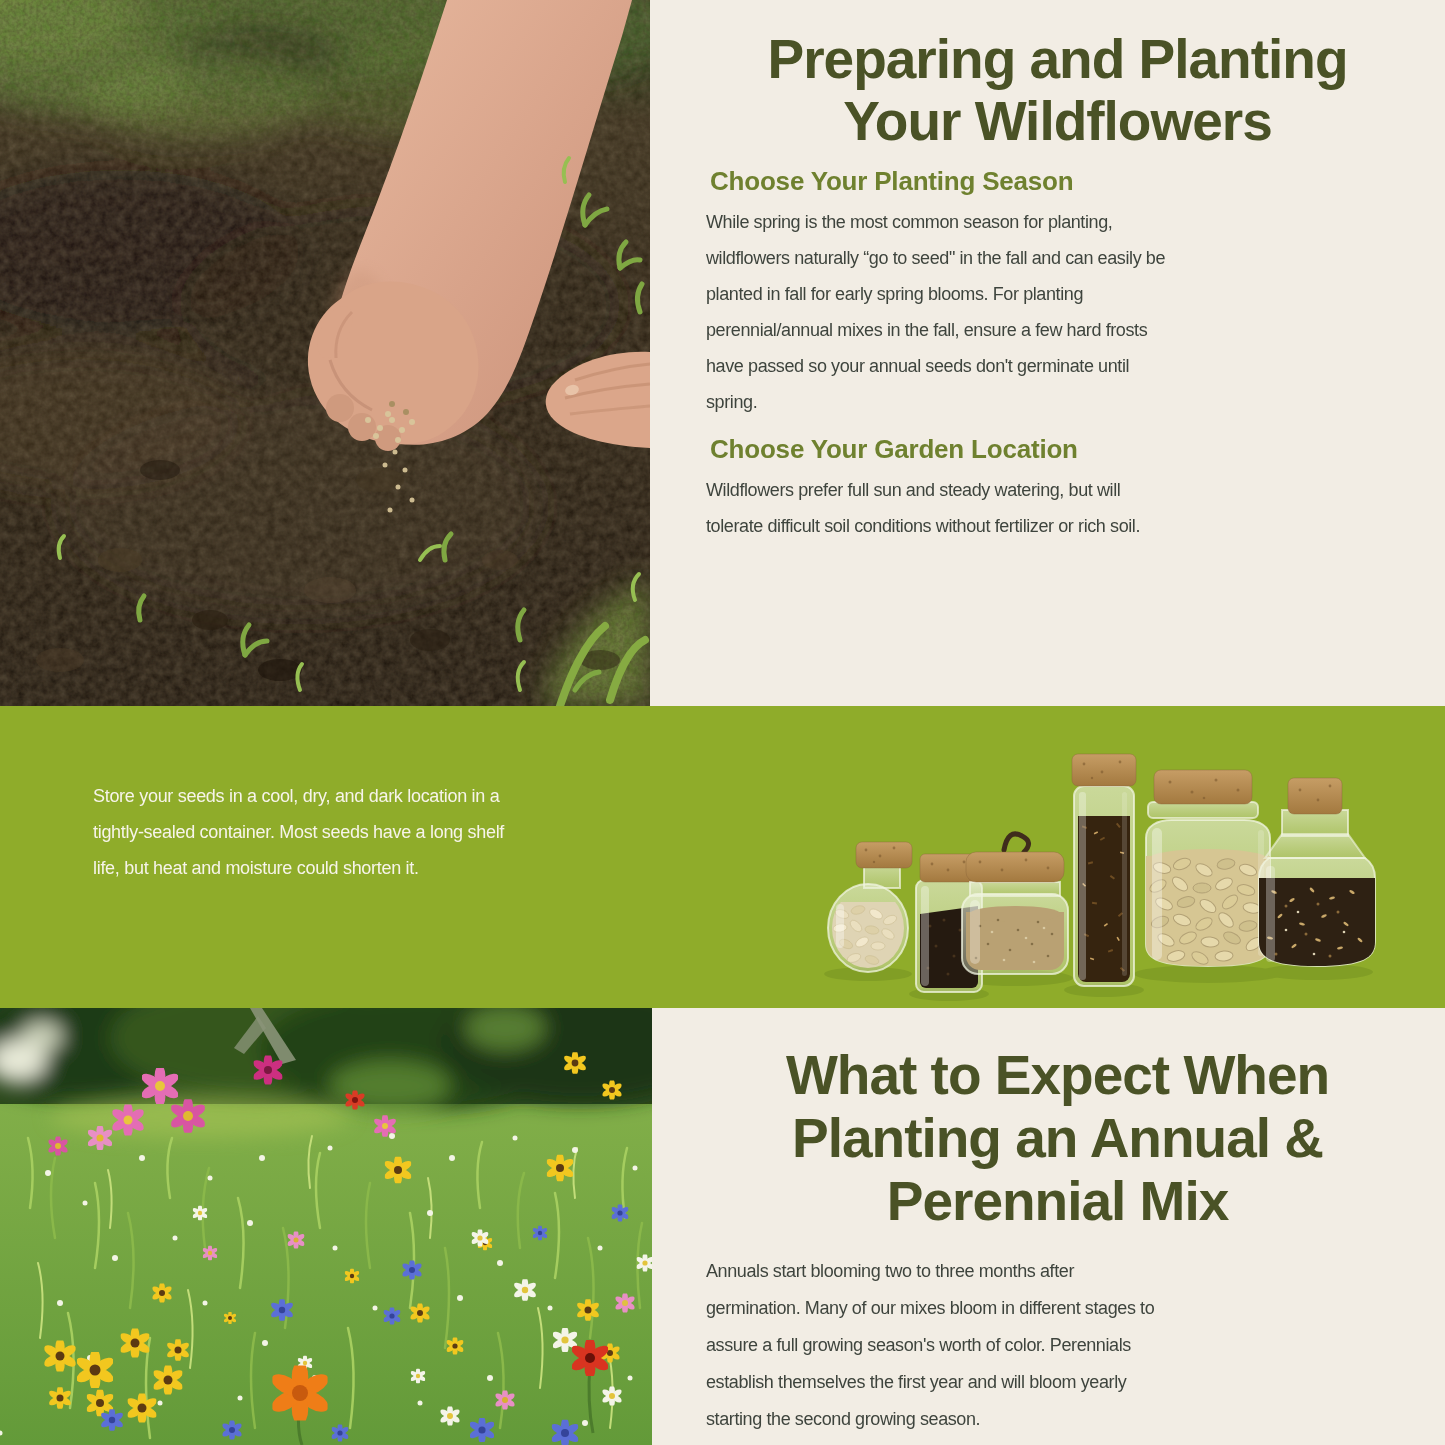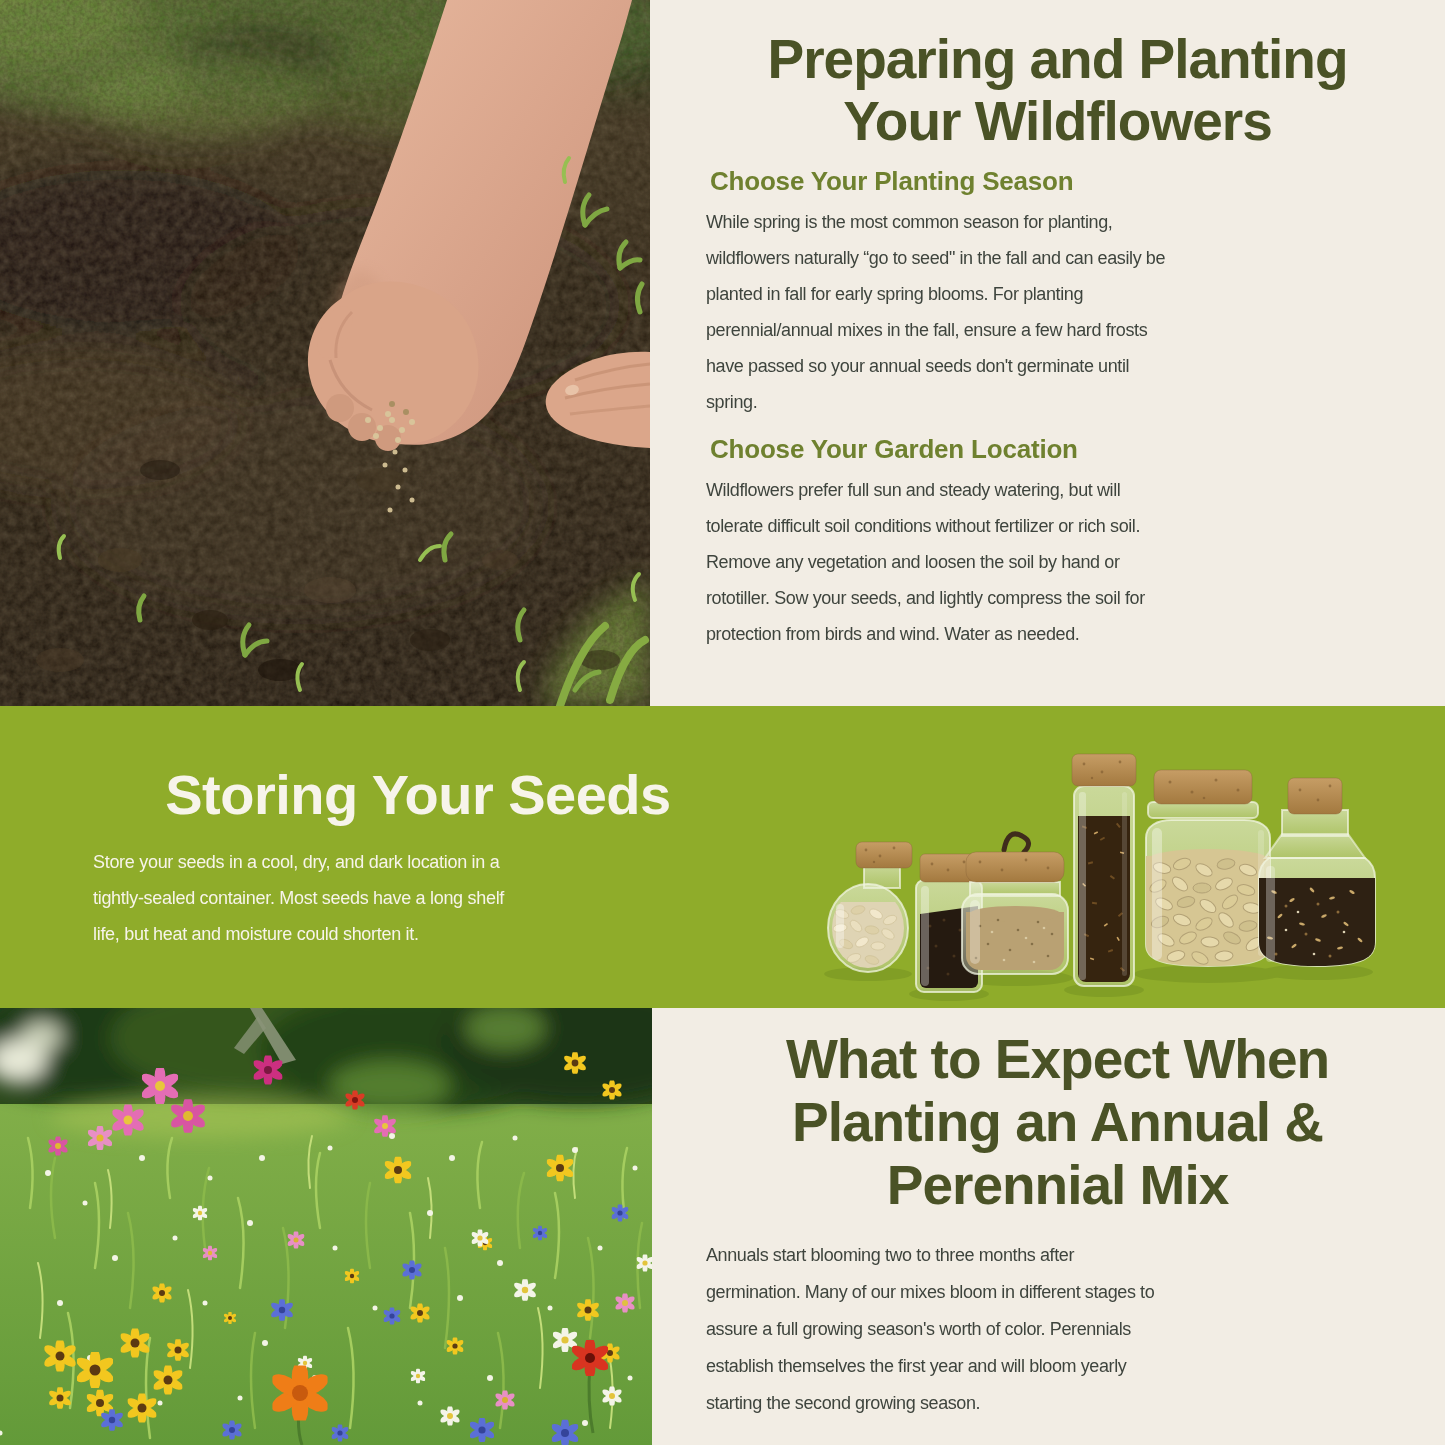--- a/index.html
+++ b/index.html
@@ -37,21 +37,21 @@
   .band-text { position:absolute; left:93px; top:56px; width:650px; }
   .band-text h1.big { color:#f7f4ea; font-size:56px; line-height:66px; letter-spacing:-0.5px; }
   .band-text p.body { color:#f7f4ea; margin-top:16px; line-height:36px; letter-spacing:-0.3px; }
   .jars { position:absolute; left:820px; top:0; width:625px; height:302px; }
   .jars svg { display:block; width:100%; height:100%; }
 
   .col-bottom-right {
     position:absolute; left:652px; top:1008px; width:793px; height:437px;
     padding:0 36px 0 54px; box-sizing:border-box; background:#f2ede4;
   }
-  .col-bottom-right h1.big { margin-top:20px; font-size:55px; line-height:63px; }
+  .col-bottom-right h1.big { margin-top:36px; font-size:55px; line-height:63px; }
   .col-bottom-right p.body { margin-top:20px; line-height:37px; }
 
   .photo-top-left   { left:0; top:0;      width:650px; height:706px; }
   .photo-bottom-left{ left:0; top:1008px; width:652px; height:437px; }
 </style>
 </head>
 <body>
 
 <div class="canvas">
 
@@ -192,28 +192,24 @@
     <h2 class="sub">Choose Your Planting Season</h2>
     <p class="body">While spring is the most common season for planting,
 wildflowers naturally “go to seed" in the fall and can easily be
 planted in fall for early spring blooms. For planting
 perennial/annual mixes in the fall, ensure a few hard frosts
 have passed so your annual seeds don't germinate until
 spring.</p>
     <h2 class="sub">Choose Your Garden Location</h2>
     <p class="body">Wildflowers prefer full sun and steady watering, but will
 tolerate difficult soil conditions without fertilizer or rich soil.</p>
-    <p class="body">Remove any vegetation and loosen the soil by hand or
-rototiller. Sow your seeds, and lightly compress the soil for
-protection from birds and wind. Water as needed.</p>
   </section>
 
   <section class="band">
     <div class="band-text">
-      <h1 class="big">Storing Your Seeds</h1>
       <p class="body">Store your seeds in a cool, dry, and dark location in a
 tightly-sealed container. Most seeds have a long shelf
 life, but heat and moisture could shorten it.</p>
     </div>
     <div class="jars">
       <svg viewBox="0 0 625 302">
         <defs>
           <linearGradient id="glassg" x1="0" y1="0" x2="0" y2="1">
             <stop offset="0" stop-color="#eef4de" stop-opacity="0.62"></stop>
             <stop offset="1" stop-color="#dee8c6" stop-opacity="0.40"></stop>

